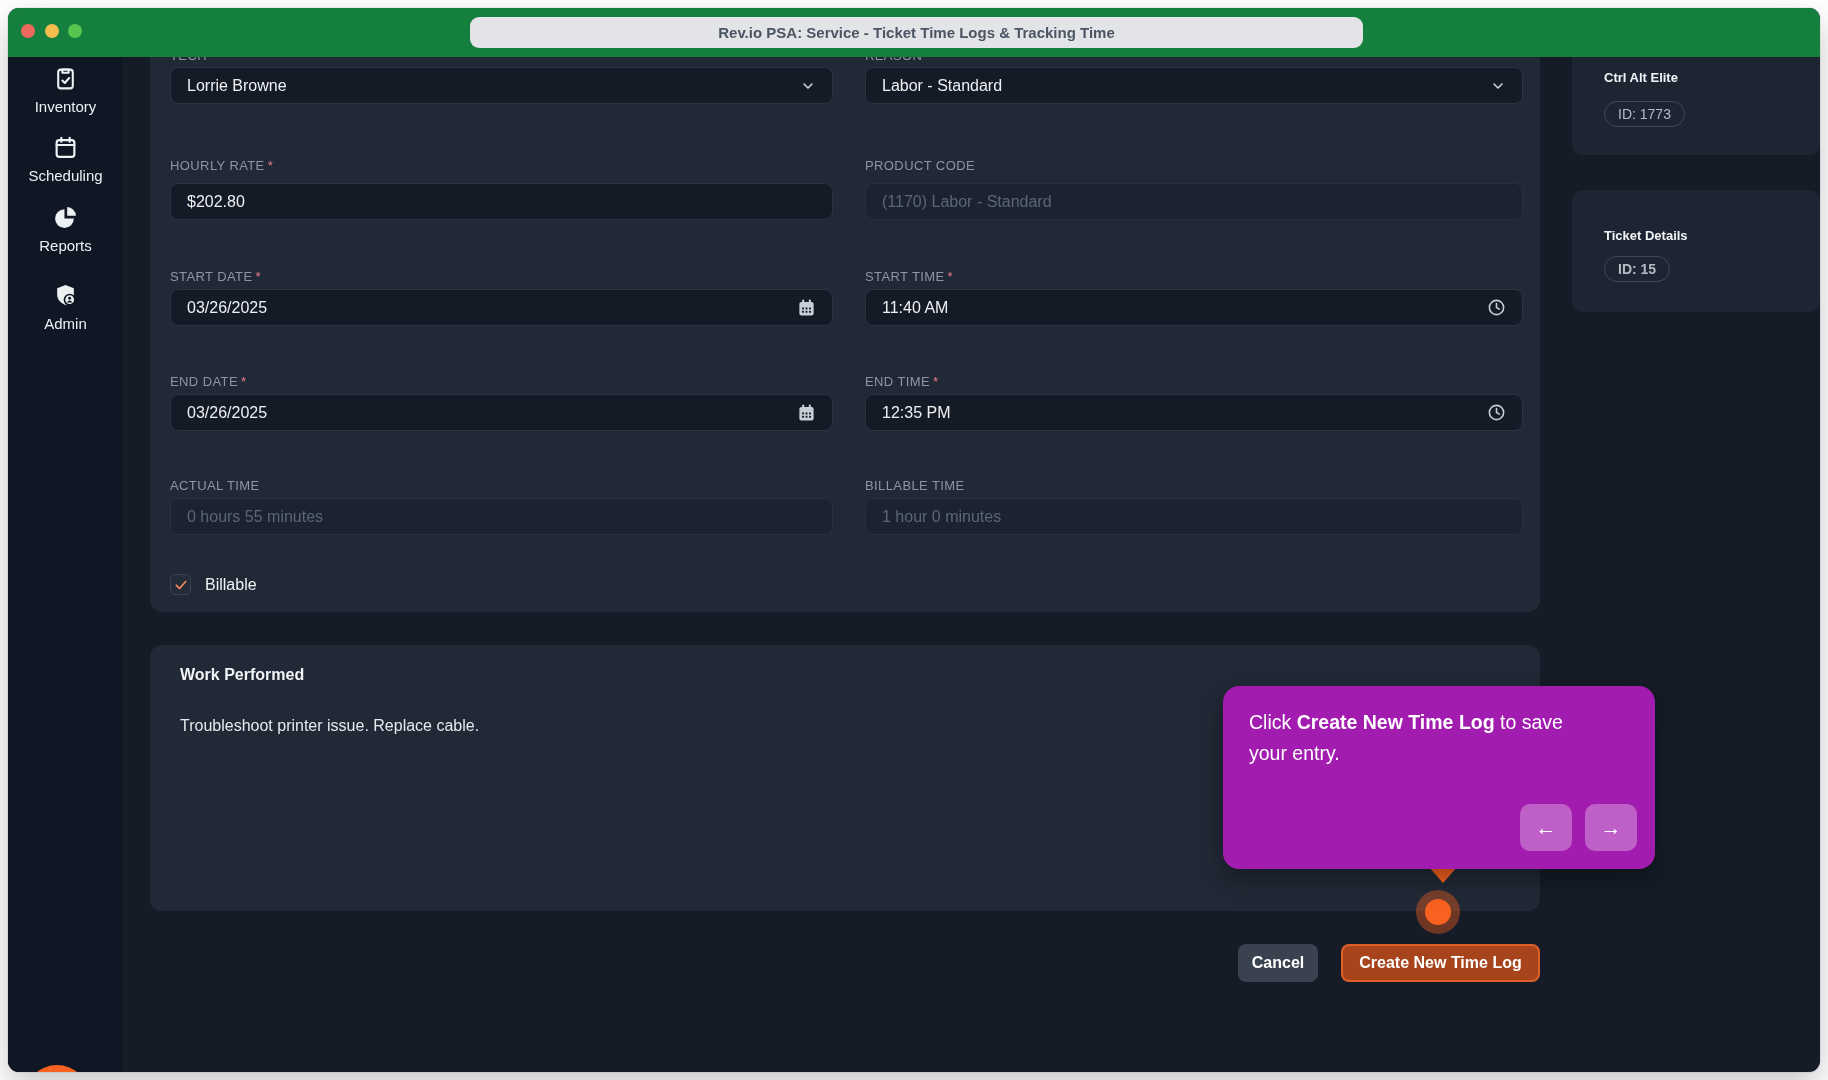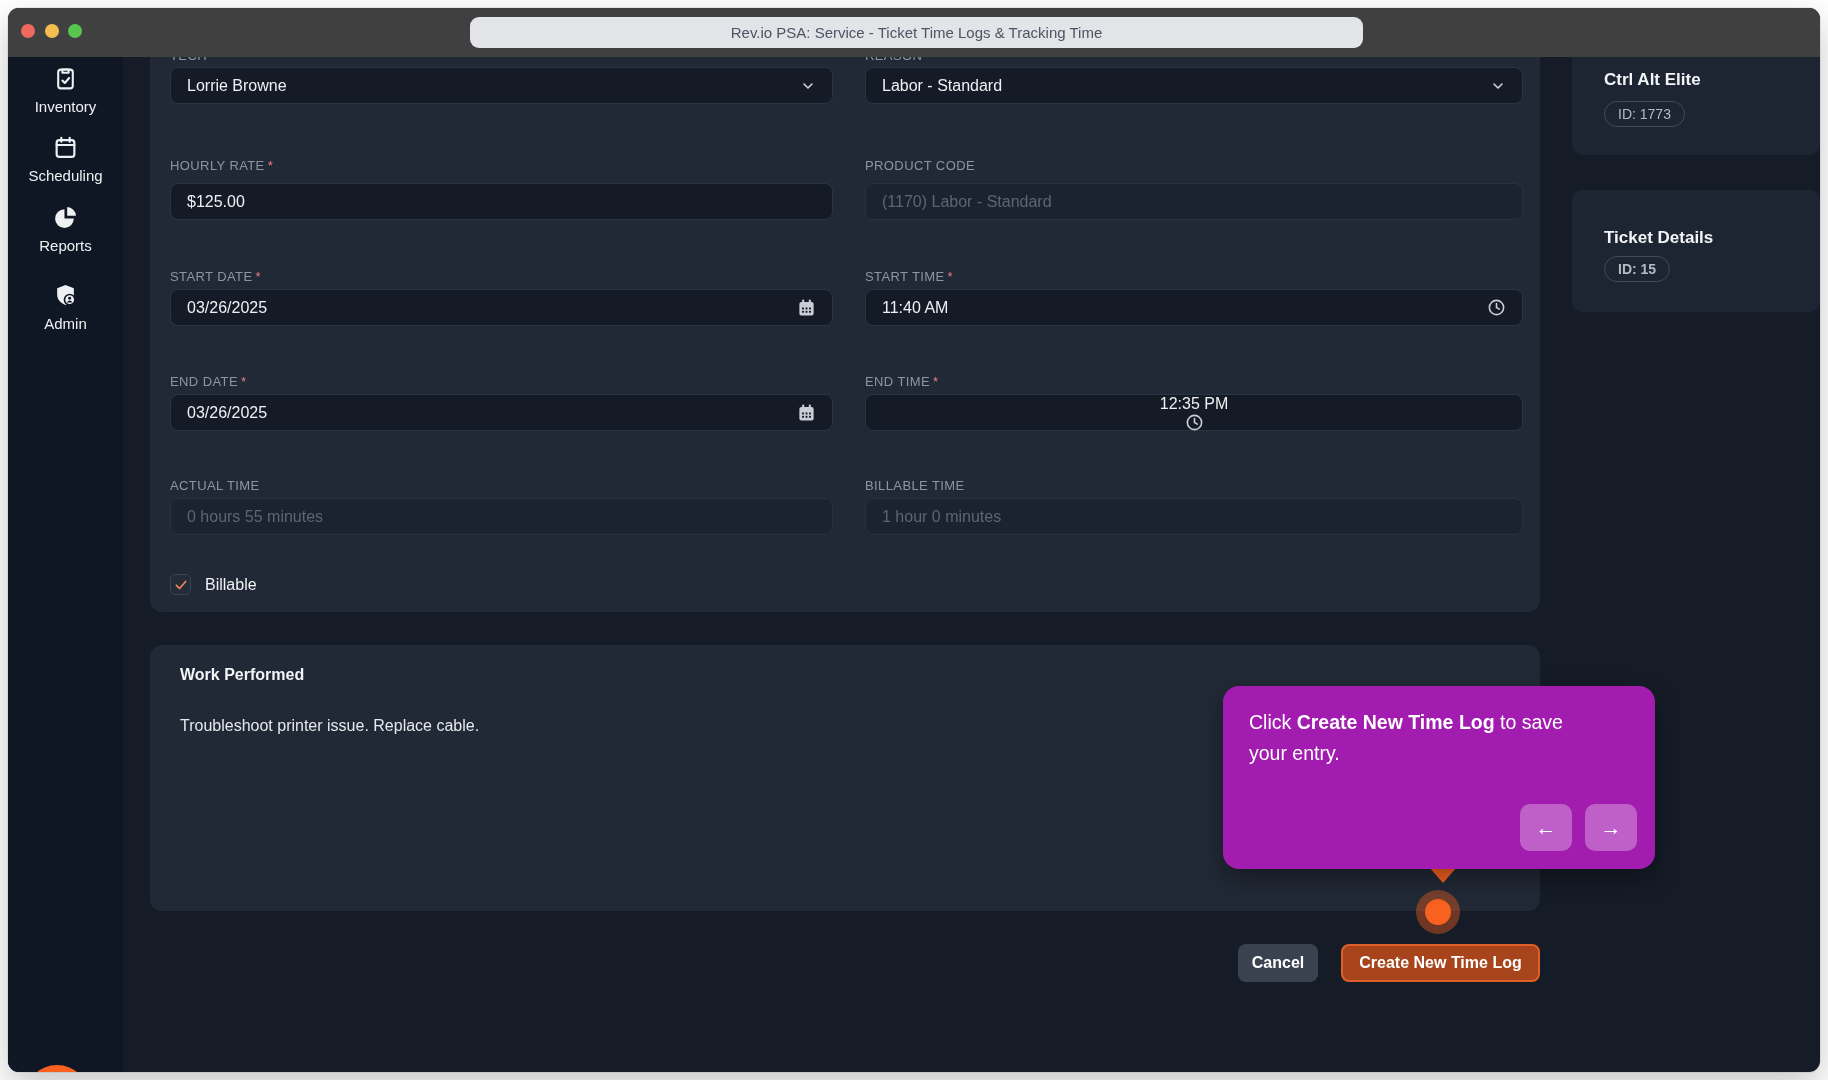--- a/index.html
+++ b/index.html
@@ -3,21 +3,21 @@
 <meta charset="utf-8">
 <style>
   * { margin:0; padding:0; box-sizing:border-box; }
   html,body { width:1828px; height:1080px; background:#ffffff; font-family:"Liberation Sans", sans-serif; }
   .window {
     position:absolute; left:8px; top:8px; width:1812px; height:1064px;
     background:#151c27; border-radius:11px; overflow:hidden;
     box-shadow:0 0 0 1px rgba(0,0,0,.06), 0 14px 34px rgba(0,0,0,.22);
   }
   
-  .titlebar { position:absolute; left:0; top:0; width:100%; height:49px; background:#404040; z-index:40; }
+  .titlebar { position:absolute; left:0; top:0; width:100%; height:49px; background:#15803d; z-index:40;font-weight:bold; }
   .traffic { position:absolute; top:16px; width:14px; height:14px; border-radius:50%; }
   .t-red { left:13px; background:#ee6a5e; }
   .t-yellow { left:37px; background:#f5bd4f; }
   .t-green { left:60px; background:#58c64e; }
   .title-pill {
     position:absolute; left:462px; top:9px; width:893px; height:31px; border-radius:9px;
     background:#e3e4e8; display:flex; align-items:center; justify-content:center;
     color:#4b5563; font-size:15px;
   }
   
@@ -30,21 +30,21 @@
     background:#f8611f; color:#ffffff; font-size:25px; font-weight:bold;
     display:flex; align-items:center; justify-content:center; z-index:20;
   }
   
   .card { position:absolute; background:#212936; border-radius:12px;padding-left:40px; }
   .form-card { left:142px; top:22px; width:1390px; height:582px; }
   .work-card { left:142px; top:637px; width:1390px; height:266px; }
   .rail-card { background:#1d2532; border-radius:10px; left:1564px; width:248px; }
   .rail-1 { top:22px; height:125px; }
   .rail-2 { top:182px; height:122px; }
-  .rail-title { position:absolute; left:32px; font-size:17px; font-weight:bold; color:#f2f4f7; }
+  .rail-title { position:absolute; left:32px; font-size:13px; font-weight:bold; color:#f2f4f7; }
   .rail-badge {
     position:absolute; left:32px; display:inline-block; padding:4px 13px; border:1px solid #414957;
     border-radius:999px; color:#b4bac4; font-size:14px;
   }
   
   .flabel { position:absolute; font-size:13px; letter-spacing:.4px; color:#8d95a3; }
   .req { color:#ef7b8b; margin-left:3px; }
   .field {
     position:absolute; height:37px; background:#141b27; border:1px solid #2b3443; border-radius:8px;
     display:flex; align-items:center; color:#eef0f3; font-size:16px; padding:0 16px;
@@ -107,21 +107,21 @@
       <span class="grow">Labor - Standard</span>
       <span class="chev">
         <svg width="16" height="16" viewBox="0 0 24 24" fill="none" stroke="#cfd4db" stroke-width="2.4" stroke-linecap="round" stroke-linejoin="round">
             <polyline points="6 9 12 15 18 9"></polyline>
           </svg>
       </span>
     </div>
 
     <div class="flabel" style="left:20px; top:128px;"><span>HOURLY RATE</span><span class="req">*</span></div>
     <div class="field" style="left:20px; top:153px; width:663px;">
-      <span class="grow">$125.00</span>
+      <span class="grow">$202.80</span>
     </div>
 
     <div class="flabel" style="left:715px; top:128px;"><span>PRODUCT CODE</span></div>
     <div class="field disabled" style="left:715px; top:153px; width:658px;">
       <span class="grow">(1170) Labor - Standard</span>
     </div>
 
     <div class="flabel" style="left:20px; top:239px;"><span>START DATE</span><span class="req">*</span></div>
     <div class="field" style="left:20px; top:259px; width:663px;">
       <span class="grow">03/26/2025</span>
@@ -167,21 +167,21 @@
               <rect x="15.2" y="12" width="2.4" height="2.4"></rect>
               <rect x="6.4" y="16.2" width="2.4" height="2.4"></rect>
               <rect x="10.8" y="16.2" width="2.4" height="2.4"></rect>
               <rect x="15.2" y="16.2" width="2.4" height="2.4"></rect>
             </g>
           </svg>
       </span>
     </div>
 
     <div class="flabel" style="left:715px; top:344px;"><span>END TIME</span><span class="req">*</span></div>
-    <div class="field" style="left:715px; top:364px; width:658px;flex-direction:column;">
+    <div class="field" style="left:715px; top:364px; width:658px;">
       <span class="grow">12:35 PM</span>
       <span class="clk">
         <svg width="19" height="19" viewBox="0 0 24 24" fill="none" stroke="#c9ced6" stroke-width="2" stroke-linecap="round">
             <circle cx="12" cy="12" r="9"></circle>
             <polyline points="12 7 12 12 15.5 14"></polyline>
           </svg>
       </span>
     </div>
 
     <div class="flabel" style="left:20px; top:448px;"><span>ACTUAL TIME</span></div>

